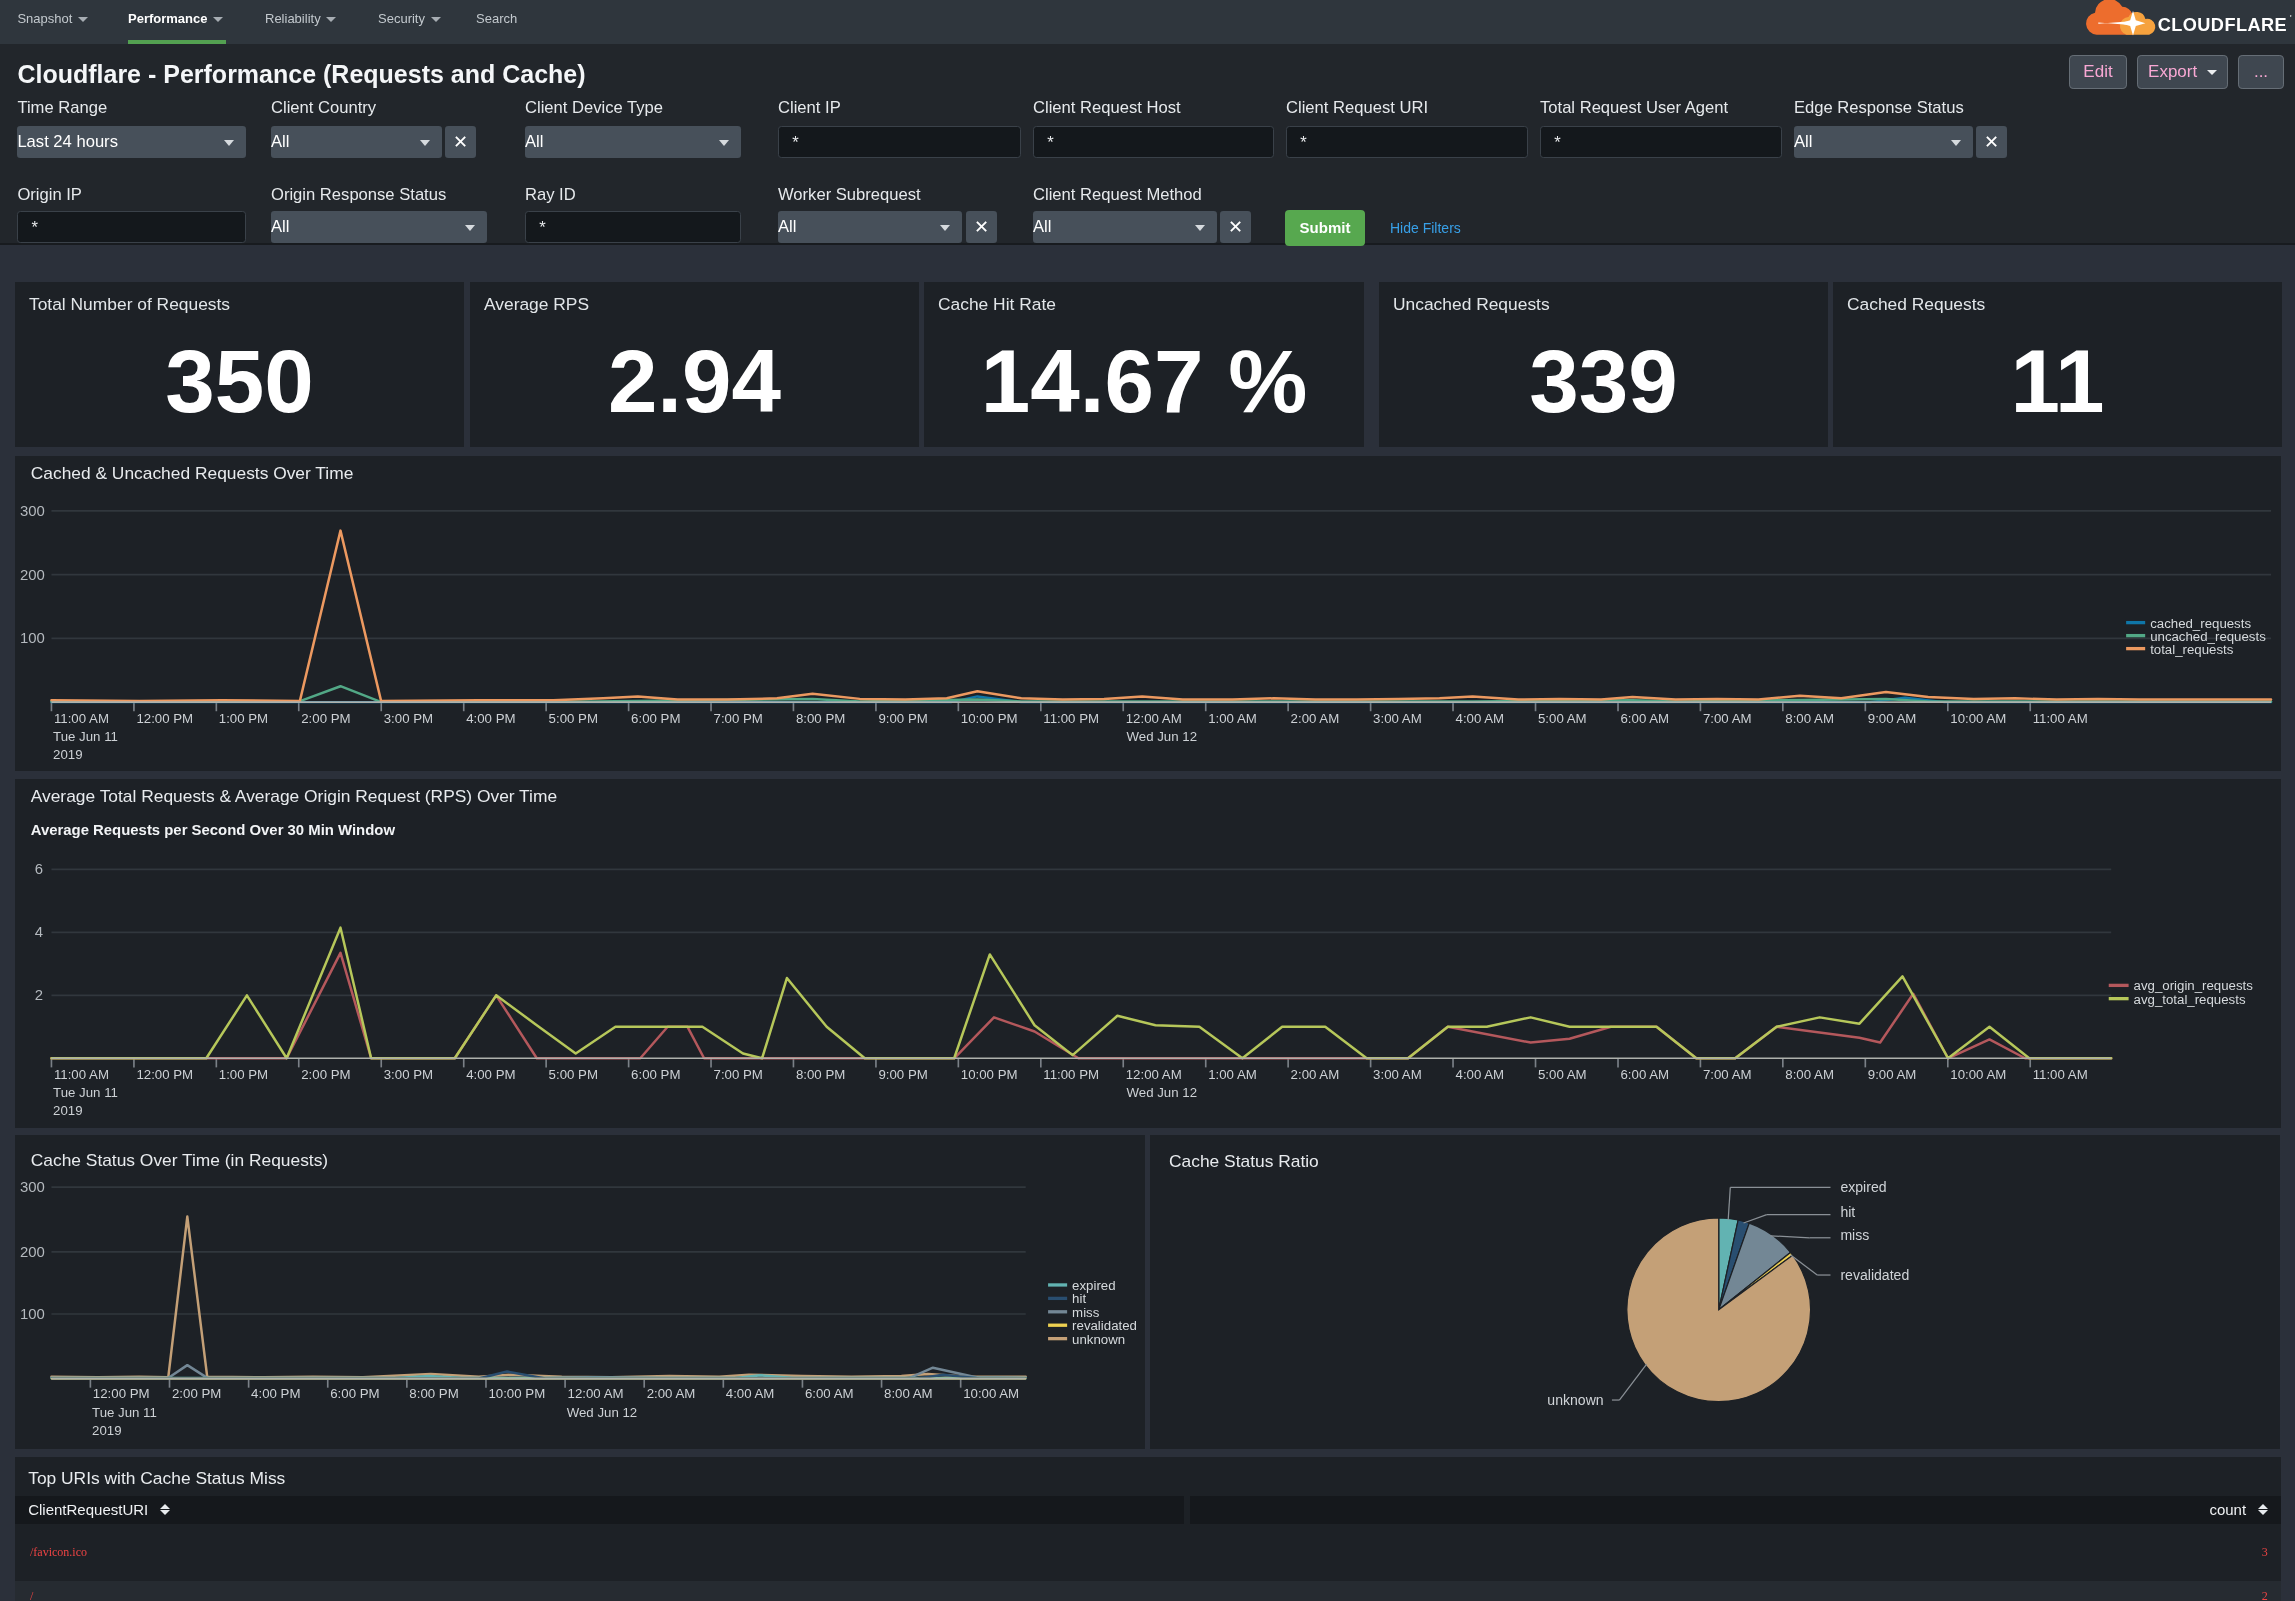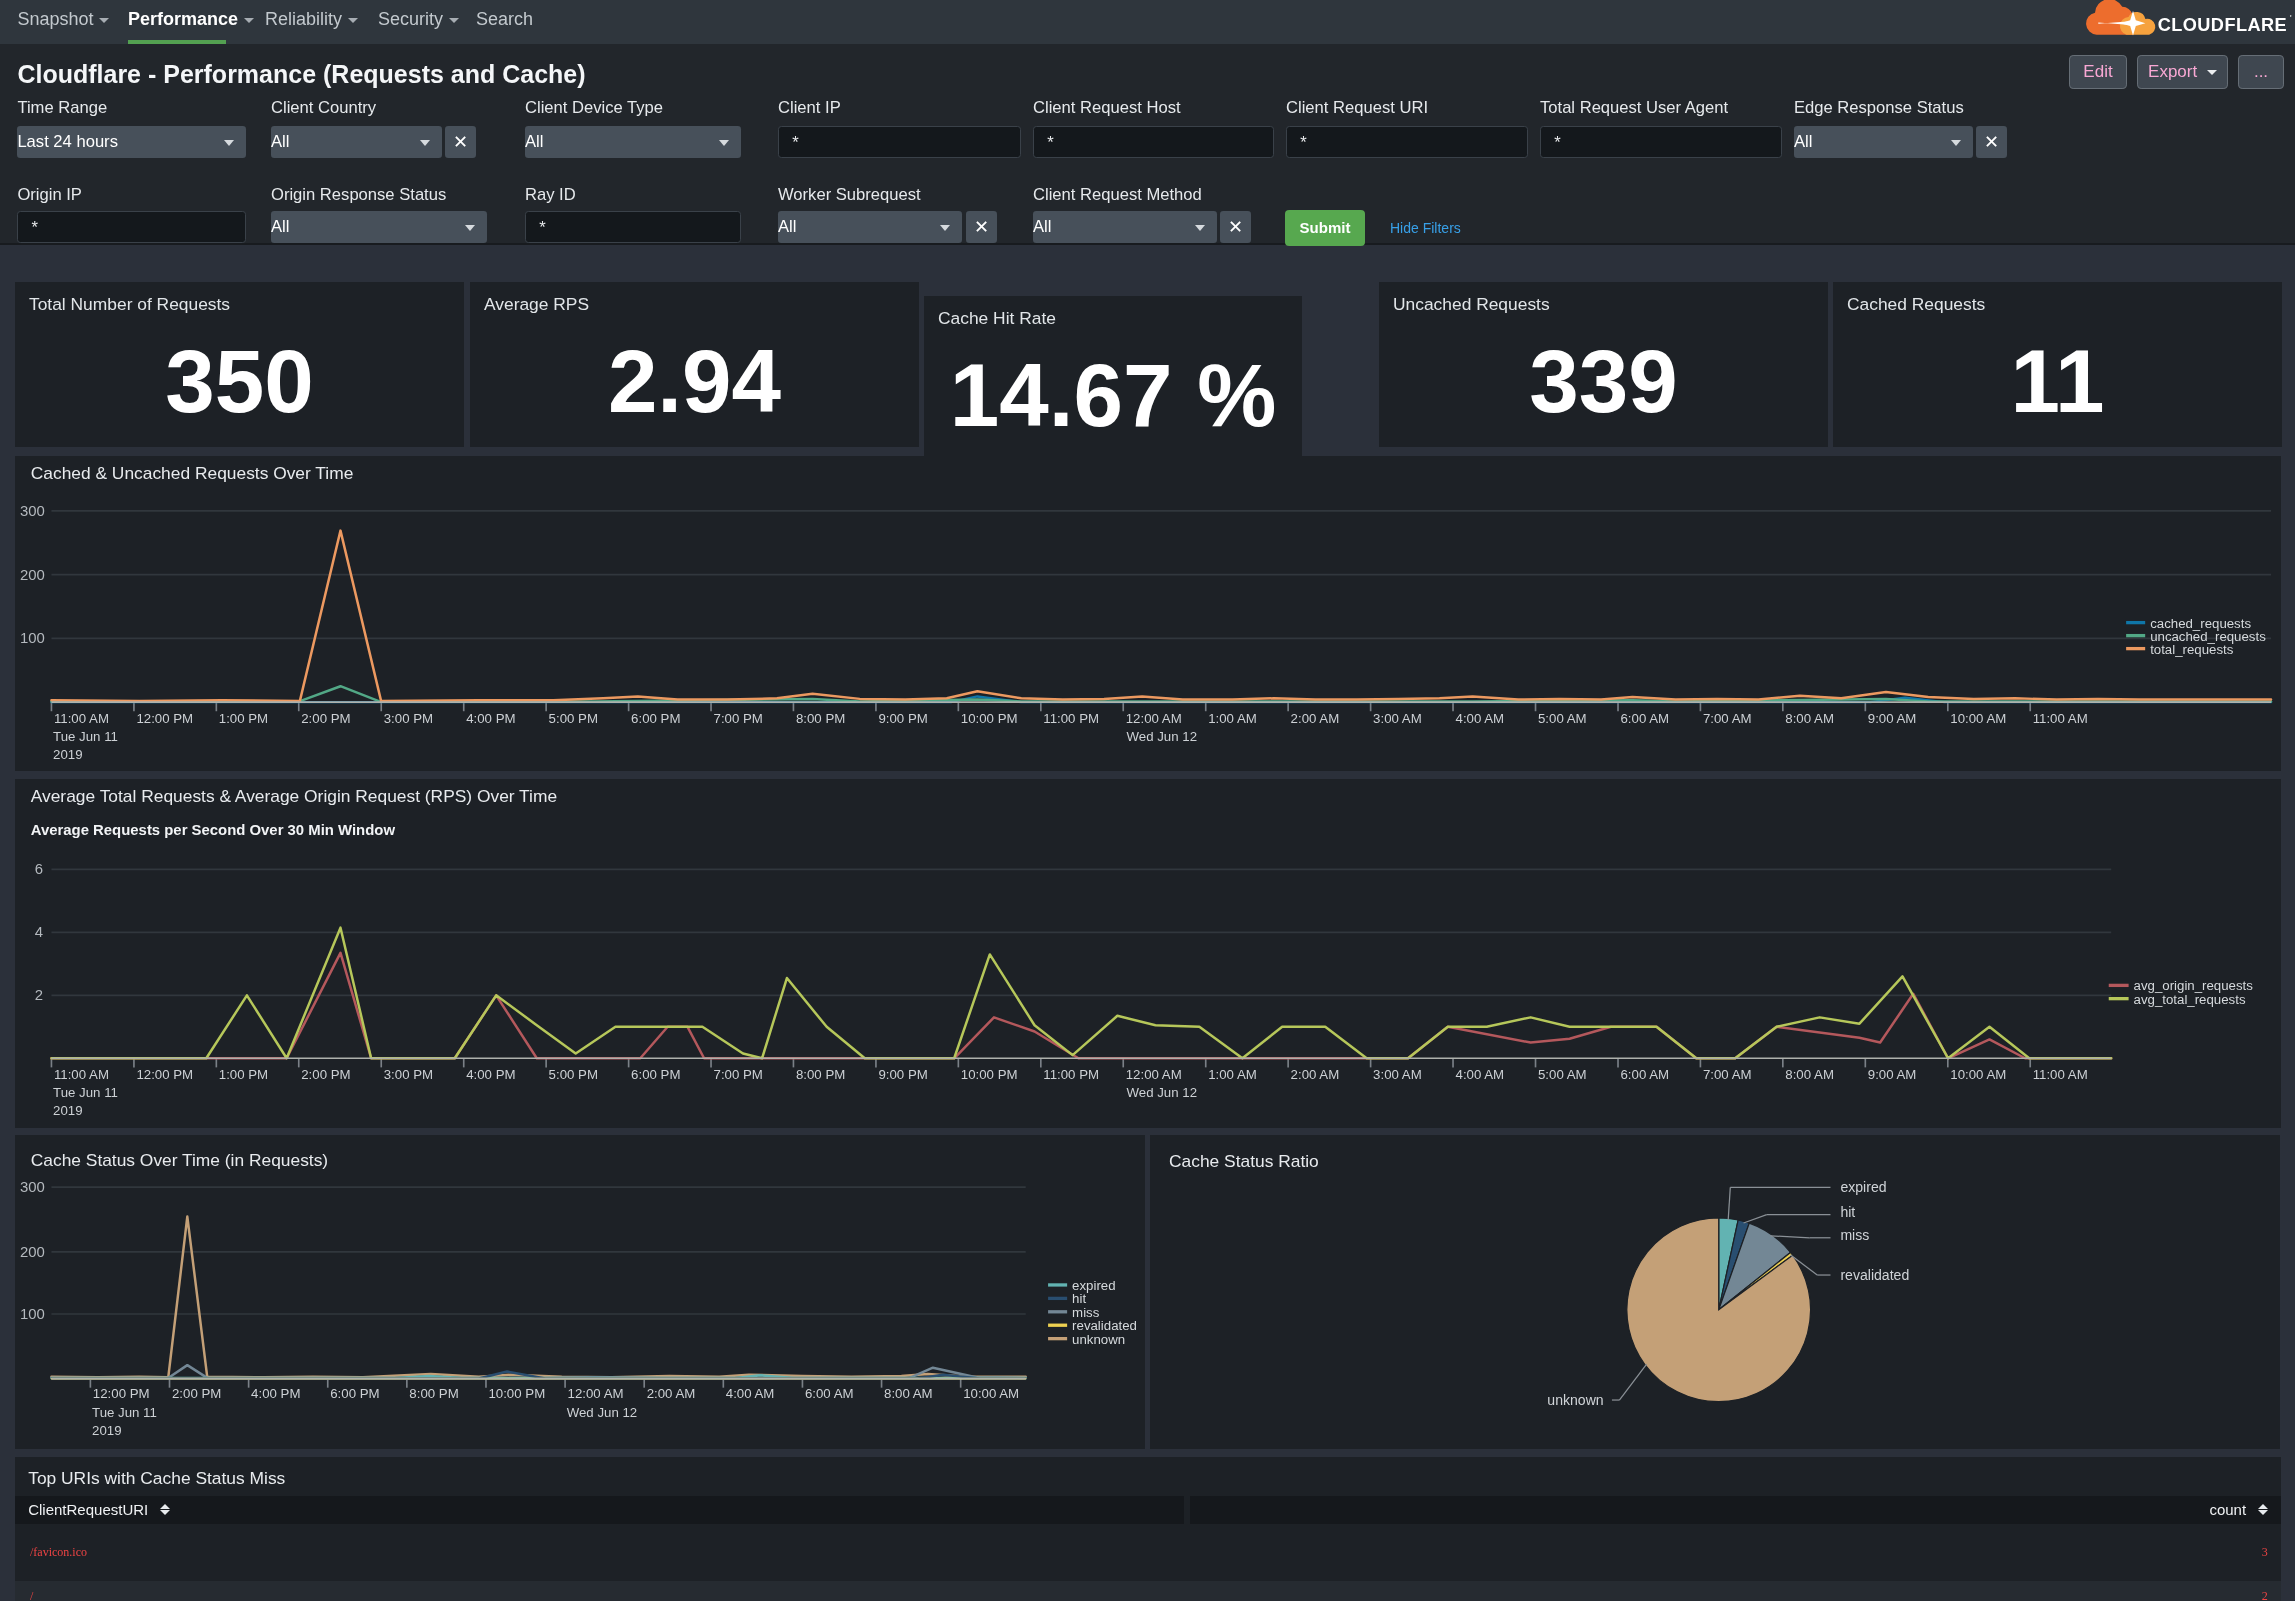--- a/index.html
+++ b/index.html
@@ -1,16 +1,16 @@
 <!DOCTYPE html>
 <html style="font-size:13.2px"><head><meta charset="utf-8"><style>
 * { margin:0; padding:0; box-sizing:border-box; }
 html,body { width:2295px; height:1602px; background:#2b303a; font-family:"Liberation Sans",sans-serif; overflow:hidden; }
 .nav { position:absolute; left:0; top:0; width:2295px; height:44px; background:#2f363d; }
-.navi { position:absolute; top:0; height:60px; line-height:38px; font-size:18px; color:#c3c9ce; }
+.navi { position:absolute; top:0; height:60px; line-height:38px; font-size:13px; color:#c3c9ce; }
 .navi.act { color:#fff; font-weight:bold; }
 .navul { position:absolute; left:128px; top:40px; width:98px; height:4.1px; background:#53a051; }
 .crt { display:inline-block; margin-left:5.8px; vertical-align:middle; width:0;height:0;
   border-left:5px solid transparent; border-right:5px solid transparent; border-top:5.8px solid #a7adb3; }
 .cflogo { position:absolute; left:2085px; top:0px; }
 .hdr { position:absolute; left:0; top:44px; width:2295px; height:201px; background:#22262b; border-bottom:2.5px solid #181b1f; }
 .h1 { position:absolute; left:17.4px; top:15.7px; font-size:25px; font-weight:bold; color:#f4f6f8; }
 .btn { position:absolute; top:10.8px; height:34px; background:#3f4750; border:0.8px solid #666e76;
   border-radius:4.1px; color:#f9a8d4; font-size:17px; line-height:32px; text-align:center; }
 .flab { position:absolute; font-size:16.6px; color:#e6e9ec; }
@@ -96,21 +96,21 @@
 </div>
 
 <div class="panel" style="left:15px;top:282px;width:449px;height:165px">
     <div class="klab">Total Number of Requests</div>
     <div class="knum">350</div>
   </div>
 <div class="panel" style="left:470px;top:282px;width:449px;height:165px">
     <div class="klab">Average RPS</div>
     <div class="knum">2.94</div>
   </div>
-<div class="panel" style="left:924px;top:296px;width:378px;height:165px">
+<div class="panel" style="left:924px;top:282px;width:440px;height:165px">
     <div class="klab">Cache Hit Rate</div>
     <div class="knum">14.67 %</div>
   </div>
 <div class="panel" style="left:1379px;top:282px;width:449px;height:165px">
     <div class="klab">Uncached Requests</div>
     <div class="knum">339</div>
   </div>
 <div class="panel" style="left:1833px;top:282px;width:449px;height:165px">
     <div class="klab">Cached Requests</div>
     <div class="knum">11</div>

